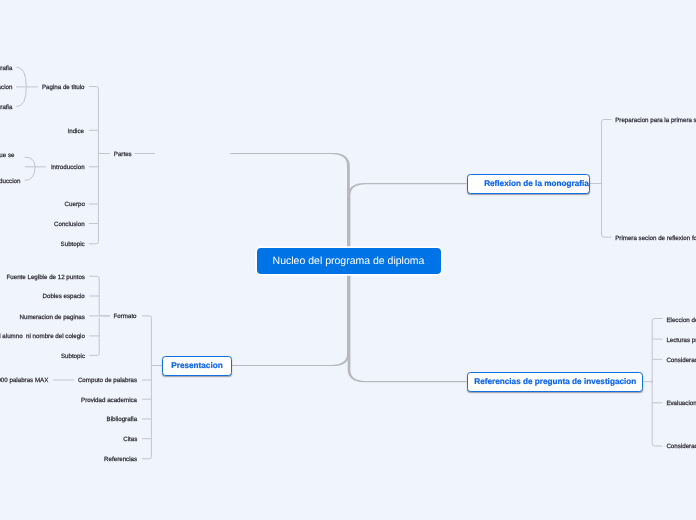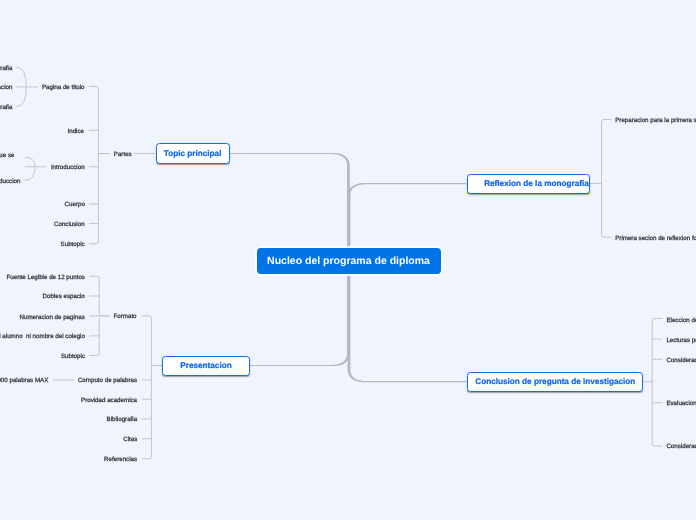--- a/index.html
+++ b/index.html
@@ -7,21 +7,21 @@
   body{width:696px;height:520px;overflow:hidden;background:#f0f4fd;
        font-family:"Liberation Sans",sans-serif;
        -webkit-font-smoothing:antialiased;text-rendering:geometricPrecision;}
   #canvas{position:relative;width:696px;height:520px;overflow:hidden;background:#f0f4fd;}
   svg#links{position:absolute;left:0;top:0;width:696px;height:520px;}
   svg#links g.stroked path{fill:none;}
 
   .node{position:absolute;box-sizing:border-box;display:flex;align-items:center;
         justify-content:center;white-space:nowrap;}
 
-  .root{background:#0073e6;color:#ffffff;border-radius:4px;font-weight:bold;
+  .root{background:#0073e6;color:#ffffff;border-radius:4px;font-weight:normal;
         font-size:10.5px;
         box-shadow:0 0 0 1.8px #ffffff;}
 
   .topic{background:#ffffff;color:#1166e8;border:1.5px solid #1070e0;border-radius:3.5px;
          font-weight:bold;font-size:8.2px;-webkit-text-stroke:0.22px #1166e8;
          box-shadow:0 1px 1.2px rgba(70,65,70,0.5);}
 
   .leaf{position:absolute;white-space:pre;color:#2f2f3a;font-size:6.2px;
         line-height:7px;height:7px;-webkit-text-stroke:0.25px #2f2f3a;
         text-shadow:0 0 1.6px #ffffff, 0 0 2.6px #ffffff;}
@@ -75,31 +75,28 @@
       <path d="M652.2,339.1 H662.4"></path>
       <path d="M652.2,359.3 H662.4"></path>
       <path d="M652.2,402.8 H662.4"></path>
     </g>
   </svg>
 
   <div class="node root" style="left:256.5px;top:247.5px;width:184px;height:26.5px;">
     <span>Nucleo del programa de diploma</span>
   </div>
 
-  <div class="node topic" style="left:155.5px;top:143.4px;width:74.2px;height:20.2px;">
-    <span>Topic principal</span>
-  </div>
-  <div class="node topic" style="left:162px;top:355.6px;width:88px;height:20.2px;">
+  <div class="node topic" style="left:162px;top:355.6px;width:70px;height:20.2px;">
     <span>Presentacion</span>
   </div>
   <div class="node topic" style="left:467.3px;top:173.6px;width:122.5px;height:20.2px;justify-content:flex-end;">
     <span>Reflexion de la monografia</span>
   </div>
   <div class="node topic" style="left:467.3px;top:371.7px;width:176px;height:20.2px;">
-    <span>Conclusion de pregunta de investigacion</span>
+    <span>Referencias de pregunta de investigacion</span>
   </div>
 
   <div class="leaf" style="left:113.8px;top:150.9px;">Partes</div>
 
   <div class="leaf" style="left:113.5px;top:313.1px;">Formato</div>
   <div class="leaf" style="left:77.9px;top:377.4px;">Computo de palabras</div>
   <div class="leaf" style="left:81.0px;top:396.6px;">Providad academica</div>
   <div class="leaf" style="left:106.5px;top:416.4px;">Bibliografia</div>
   <div class="leaf" style="left:123.2px;top:436.1px;">Citas</div>
   <div class="leaf" style="left:104.1px;top:456.2px;">Referencias</div>

